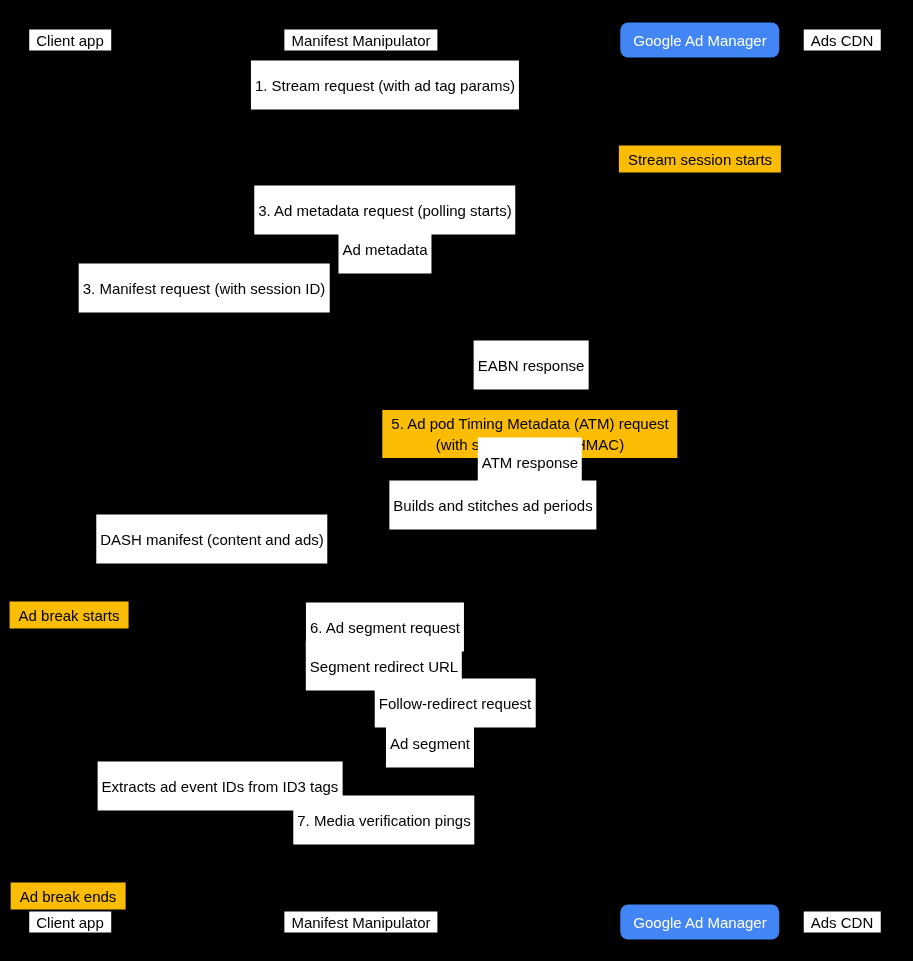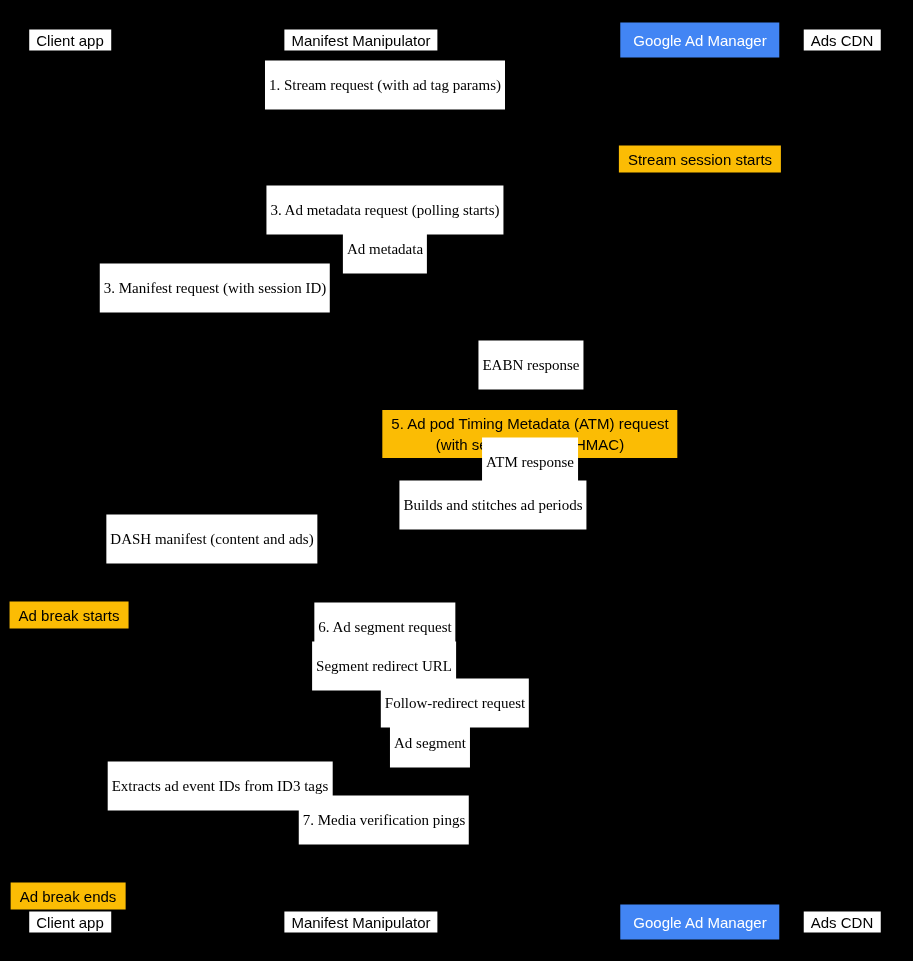--- a/index.html
+++ b/index.html
@@ -20,34 +20,33 @@
   .pin {
     position: absolute;
     transform: translate(-50%, -50%);
   }
   .label {
     background: var(--label-bg, #ffffff);
     color: var(--label-text, #000000);
     padding: 15px 4px;
     white-space: nowrap;
     line-height: 19px;
-    font-family: Liberation Serif, serif;
   }
   .actor {
     background: var(--label-bg, #ffffff);
     color: var(--label-text, #000000);
     padding: 1px 7px;
     white-space: nowrap;
     line-height: 19px;
   }
   .actor-blue {
     background: var(--actor-blue, #4285f4);
     color: var(--actor-blue-text, #ffffff);
     padding: 8px 13px;
-    border-radius: 0;
+    border-radius: 8px;
     white-space: nowrap;
     line-height: 19px;
   }
   .note {
     background: var(--note-yellow, #fbbc04);
     color: var(--label-text, #000000);
     padding: 3px 9px;
     white-space: pre-line;
     text-align: center;
     line-height: 21px;
@@ -61,21 +60,21 @@
 
   <div class="pin actor" style="left:70px;top:40px">Client app</div>
   <div class="pin actor" style="left:361px;top:40px">Manifest Manipulator</div>
   <div class="pin actor-blue" style="left:700px;top:40px">Google Ad Manager</div>
   <div class="pin actor" style="left:842px;top:40px">Ads CDN</div>
 
   <div class="pin label" style="left:385px;top:85px">1. Stream request (with ad tag params)</div>
   <div class="pin note" style="left:700px;top:131px">Stream session starts</div>
   <div class="pin label" style="left:385px;top:210px">3. Ad metadata request (polling starts)</div>
   <div class="pin label" style="left:385px;top:249px">Ad metadata</div>
-  <div class="pin label" style="left:215px;top:288px">3. Manifest request (with session ID)</div>
+  <div class="pin label" style="left:204px;top:288px">3. Manifest request (with session ID)</div>
   <div class="pin label" style="left:531px;top:365px">EABN response</div>
   <div class="pin note" style="left:530px;top:406px">5. Ad pod Timing Metadata (ATM) request
 (with session ID and HMAC)</div>
   <div class="pin label" style="left:530px;top:462px">ATM response</div>
   <div class="pin label" style="left:493px;top:505px">Builds and stitches ad periods</div>
   <div class="pin label" style="left:212px;top:539px">DASH manifest (content and ads)</div>
   <div class="pin note" style="left:69px;top:587px">Ad break starts</div>
   <div class="pin label" style="left:385px;top:627px">6. Ad segment request</div>
   <div class="pin label" style="left:384px;top:666px">Segment redirect URL</div>
   <div class="pin label" style="left:455px;top:703px">Follow-redirect request</div>

